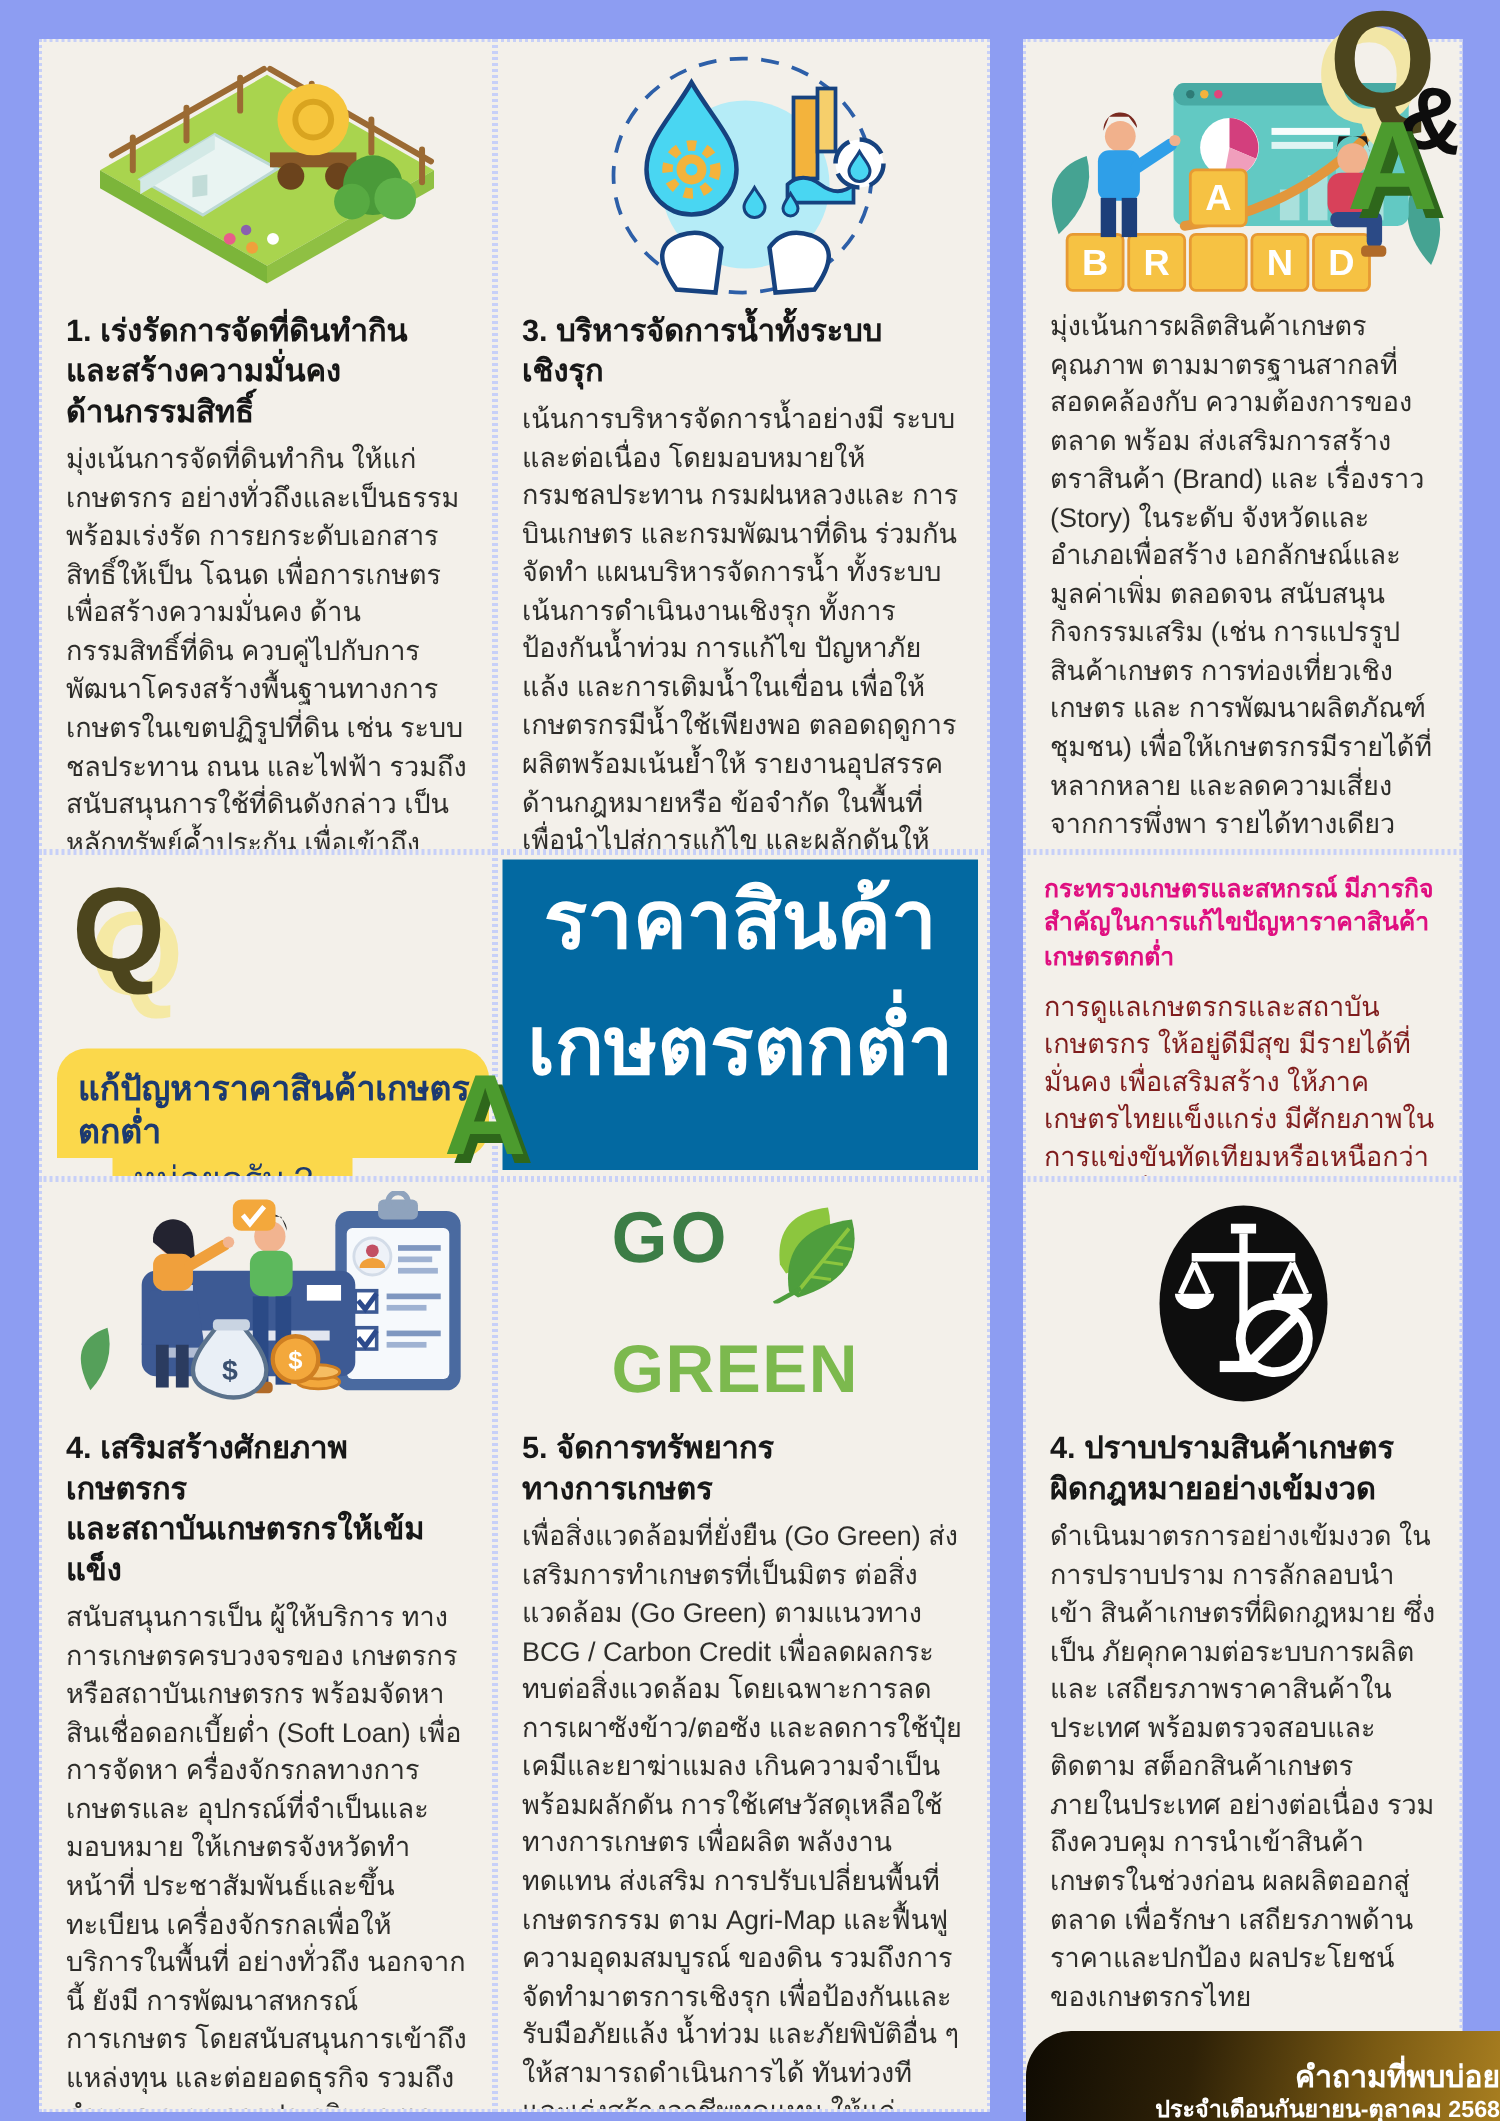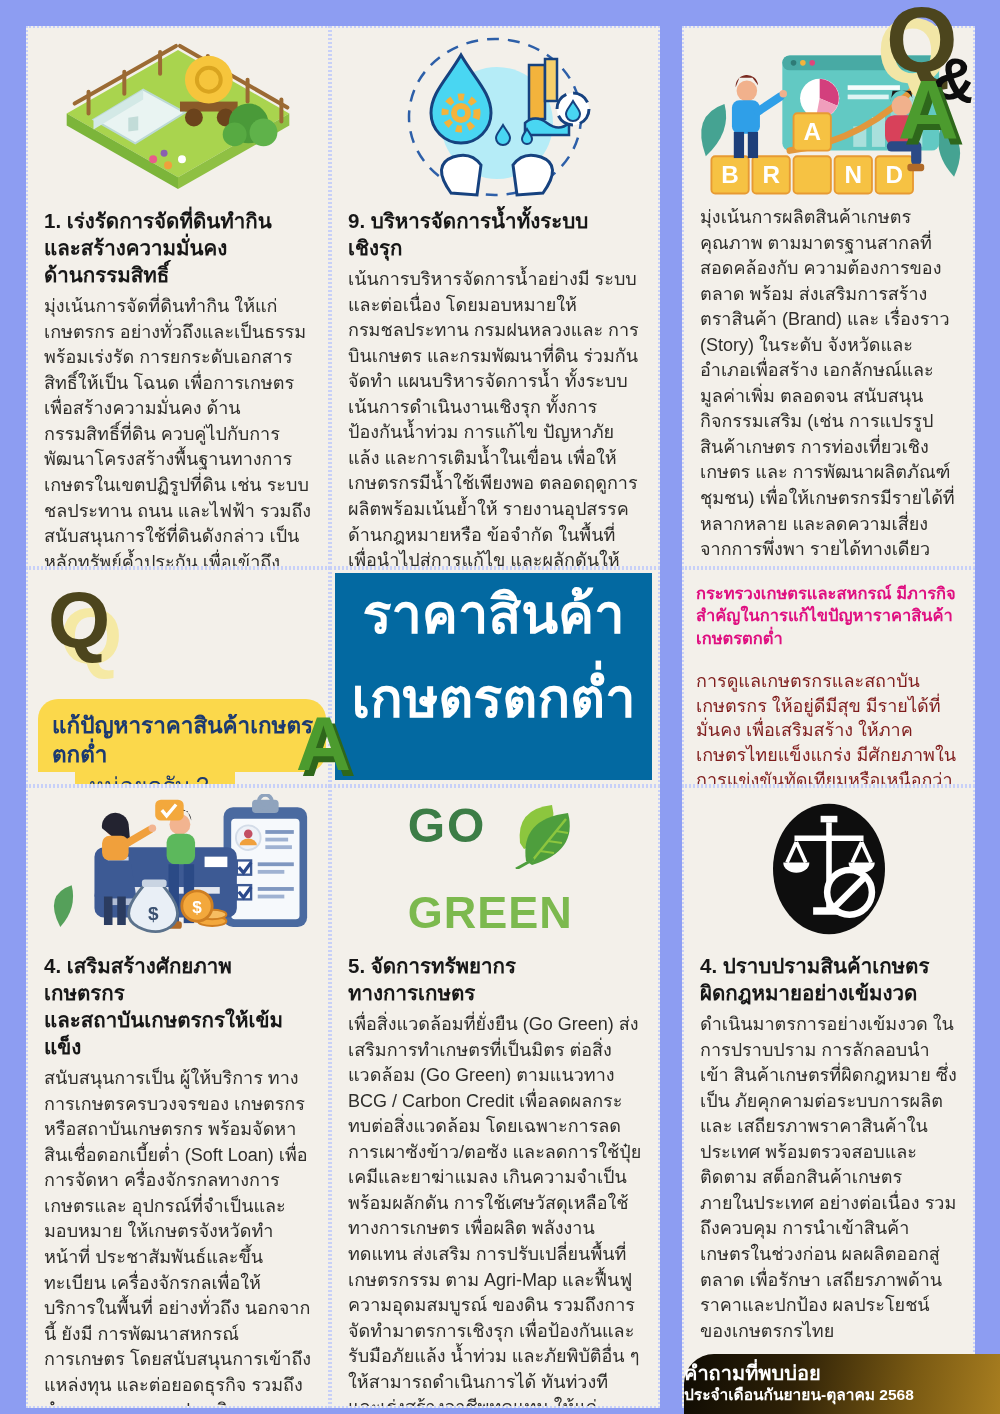--- a/index.html
+++ b/index.html
@@ -53,43 +53,43 @@
   }
   .title-box{
     position:absolute;inset:3px 6px 4px 3px;background:#0369a1;
     display:flex;align-items:flex-start;justify-content:center;
   }
   .big-title{
     font-size:54px;font-weight:800;color:#ffffff;text-align:center;
     white-space:pre-line;line-height:1.55;
   }
   .answer{margin:12px 12px;line-height:1.38;}
-  .answer-intro{display:block;color:#df0f80;font-weight:800;font-size:16.5px;line-height:1.35;margin-bottom:20px;}
+  .answer-intro{display:block;color:#df0f80;font-weight:800;font-size:16.5px;line-height:1.35;margin-bottom:10px;}
   .answer-body{color:#7f1d1d;font-size:18px;}
   .answer-outro{color:#df0f80;font-weight:800;font-size:15.5px;}
 
   
   .float-letter{position:absolute;font-weight:800;line-height:1;z-index:6;}
   .qa-q{left:886px;top:-6px;font-size:92px;color:#4c451d;text-shadow:-9px 11px 0 #f2e6a6;}
   .qa-amp{left:933px;top:50px;font-size:60px;color:#0d0d0d;transform:rotate(10deg);}
   .qa-a{left:898px;top:68px;font-size:84px;color:#4c9b2e;text-shadow:6px 6px 0 #2e671b;}
   .mid-a{left:296px;top:706px;font-size:76px;color:#4c9b2e;text-shadow:5px 6px 0 #2e671b;z-index:4;}
 
   
   .gg{display:flex;flex-direction:column;align-items:flex-start;line-height:.95;}
   .gg-row{display:flex;align-items:flex-start;gap:4px;justify-content:space-between;}
   .go{font-size:48px;font-weight:800;color:#3c7d46;letter-spacing:2px;}
   .green{font-size:45px;font-weight:800;color:#7cb94e;letter-spacing:1px;margin-top:23px;}
 
   
   .footer{
     position:absolute;right:0;bottom:0;width:316px;height:60px;z-index:8;
     background:linear-gradient(100deg,#0f0b03 0%,#2e2107 35%,#7a5a13 72%,#a87e20 100%);
-    border-top-left-radius:30px;color:#fff;text-align:left;
-    padding-top:7px;box-sizing:border-box;
+    border-top-left-radius:30px;color:#fff;text-align:right;
+    padding-top:19px;box-sizing:border-box;
   }
   .footer .l1{font-size:20px;font-weight:800;line-height:1.2;}
   .footer .l2{font-size:15.5px;font-weight:700;line-height:1.3;}
 
   svg .svgtxt{font-family:"Liberation Sans",sans-serif;font-weight:bold;}
 </style>
 </head>
 <body>
 
 <div>
@@ -148,21 +148,21 @@
         <rect x="160" y="26" width="12" height="42" fill="#f6cf6b" stroke="#16427f" stroke-width="2.5"></rect>
         <path d="M140 90 q10 -9 22 0 t22 0 v12 h-44 Z" fill="#49d6f2" stroke="#16427f" stroke-width="2.5"></path>
         <circle cx="188" cy="76" r="16" fill="#ffffff" stroke="#16427f" stroke-width="3" stroke-dasharray="18 7"></circle>
         <path d="M188 68 c4 7 7 9 7 13 a7 7 0 1 1 -14 0 c0 -4 3 -6 7 -13 Z" fill="#49d6f2" stroke="#16427f" stroke-width="2"></path>
         <path d="M118 92 c4 7 7 9 7 13 a7 7 0 1 1 -14 0 c0 -4 3 -6 7 -13 Z" fill="#49d6f2" stroke="#16427f" stroke-width="2"></path>
         <path d="M142 96 c3 5 5 7 5 10 a5 5 0 1 1 -10 0 c0 -3 2 -5 5 -10 Z" fill="#49d6f2" stroke="#16427f" stroke-width="2"></path>
         <path d="M66 160 q-20 -28 2 -36 q18 -6 28 8 l-4 30 Z" fill="#ffffff" stroke="#16427f" stroke-width="3"></path>
         <path d="M158 160 q20 -28 -2 -36 q-18 -6 -28 8 l4 30 Z" fill="#ffffff" stroke="#16427f" stroke-width="3"></path>
       </svg>
     </div>
-    <h3>9. บริหารจัดการน้ำทั้งระบบ
+    <h3>3. บริหารจัดการน้ำทั้งระบบ
 เชิงรุก</h3>
     <p>เน้นการบริหารจัดการน้ำอย่างมี ระบบและต่อเนื่อง โดยมอบหมายให้ กรมชลประทาน กรมฝนหลวงและ การบินเกษตร และกรมพัฒนาที่ดิน ร่วมกันจัดทำ แผนบริหารจัดการน้ำ ทั้งระบบ เน้นการดำเนินงานเชิงรุก ทั้งการป้องกันน้ำท่วม การแก้ไข ปัญหาภัยแล้ง และการเติมน้ำในเขื่อน เพื่อให้เกษตรกรมีน้ำใช้เพียงพอ ตลอดฤดูการผลิตพร้อมเน้นย้ำให้ รายงานอุปสรรคด้านกฎหมายหรือ ข้อจำกัด ในพื้นที่ เพื่อนำไปสู่การแก้ไข และผลักดันให้เกิดผลสำเร็จที่เป็น รูปธรรม</p>
   </section>
 
   <section class="cell c3 sec">
     <div class="icon-area">
       <svg width="280" height="162" viewBox="0 0 300 172">
         <path d="M18 128 q-16 -44 20 -56 q8 30 -20 56 Z" fill="#45a392"></path>
         <path d="M284 150 q18 -40 -14 -54 q-10 28 14 54 Z" fill="#45a392"></path>
         <rect x="100" y="20" width="168" height="102" rx="8" fill="#62c9c3"></rect>

